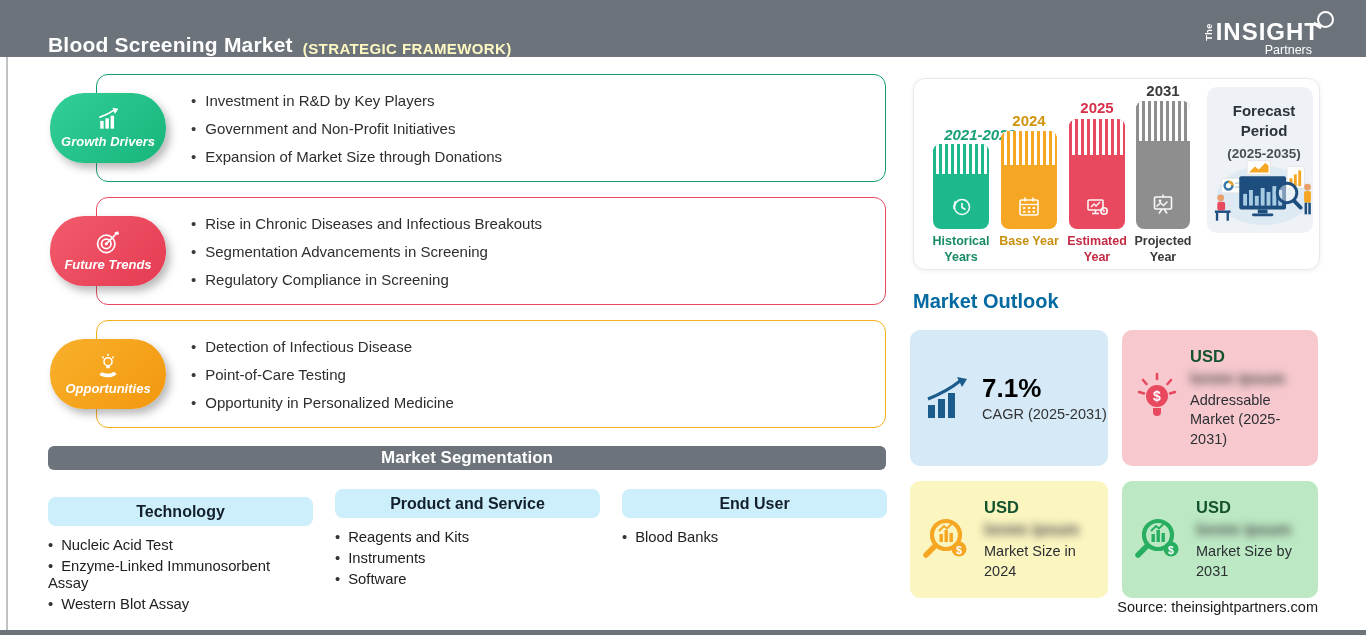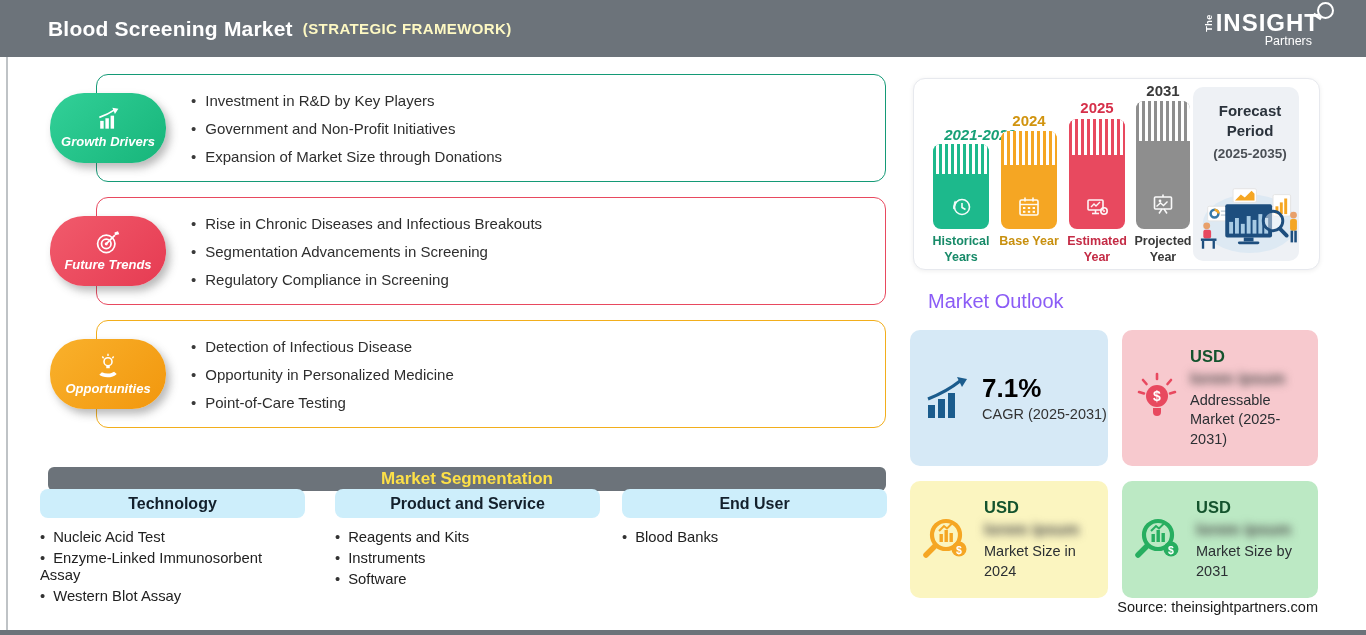--- a/index.html
+++ b/index.html
@@ -1,21 +1,21 @@
 <!DOCTYPE html>
 <html><head>
 <meta charset="utf-8">
 <style>
   html,body{margin:0;padding:0;background:#fff;}
   .page{position:relative;width:1366px;height:635px;background:#ffffff;overflow:hidden;
         font-family:"Liberation Sans",sans-serif;}
 
   
   .header{position:absolute;left:0;top:0;right:0;height:57px;background:#6c737a;
-          display:flex;align-items:center;padding:0 30px 0 48px;box-sizing:border-box;}
+          display:flex;align-items:flex-end;padding:0 30px 0 48px;box-sizing:border-box;}
   .header-title{color:#ffffff;font-size:21px;font-weight:bold;letter-spacing:.2px;}
   .header-subtitle{color:#fef9c3;font-size:15px;font-weight:700;margin-left:10px;letter-spacing:.4px;}
   .logo{margin-left:auto;position:relative;color:#fff;padding-right:16px;padding-top:2px;}
   .logo-the{position:absolute;left:-16px;top:9px;font-size:9px;font-weight:bold;transform:rotate(-90deg);letter-spacing:.5px;}
   .logo-insight{font-size:24px;font-weight:800;letter-spacing:1px;line-height:1;}
   .logo-partners{text-align:right;font-size:12.5px;font-weight:normal;margin-top:-1px;padding-right:8px;}
   .logo-lens{position:absolute;right:2px;top:-7px;width:13px;height:13px;border:2.5px solid #fff;border-radius:50%;}
   .logo-lens-handle{position:absolute;right:14px;top:6px;width:9px;height:2.5px;background:#fff;transform:rotate(33deg);}
 
   .left-edge{position:absolute;left:6px;top:57px;bottom:0;width:2px;background:#8b9197;opacity:.55;}
@@ -33,23 +33,23 @@
   .badge.gd-b{background:linear-gradient(135deg,#32d098,#17b57a);}
   .badge.ft-b{background:linear-gradient(135deg,#f15b6c,#e63b52);}
   .badge.op-b{background:linear-gradient(135deg,#f9b12c,#f2970d);}
   .badge-label{font-size:13px;font-weight:bold;white-space:nowrap;}
   .fw-list{margin:0 0 0 94px;padding:0;list-style:none;display:flex;flex-direction:column;gap:9px;}
   .fw-list li{font-size:15px;color:#2e2e2e;line-height:19px;}
   .fw-list li::before{content:"•";margin-right:9px;color:#3a3a3a;}
 
   
   .seg-bar{position:absolute;left:48px;top:446px;width:838px;height:24px;background:#6c737a;border-radius:6px;
-           color:#fde047;font-weight:bold;font-size:17px;display:flex;align-items:center;justify-content:center;margin-top:21px;}
+           color:#ffffff;font-weight:bold;font-size:17px;display:flex;align-items:center;justify-content:center;}
   .seg-col{position:absolute;top:489px;width:265px;}
-  .seg-col.c-1{left:40px;}.seg-col.c-2{left:335px;}.seg-col.c-3{left:622px;}
+  .seg-col.c-1{left:48px;margin-top:8px;}.seg-col.c-2{left:335px;}.seg-col.c-3{left:622px;}
   .seg-head{height:29px;background:#cdeefb;border-radius:8px;display:flex;align-items:center;justify-content:center;
             font-weight:bold;font-size:16px;color:#13202c;}
   .seg-items{margin:9px 0 0;padding:0;list-style:none;}
   .seg-items li{font-size:14.8px;color:#212121;padding:2px 0;line-height:17px;}
   .seg-items li::before{content:"•";margin-right:8px;color:#333;}
 
   
   .tl-card{position:absolute;left:913px;top:78px;width:405px;height:190px;background:#fff;
            border:1px solid #e7e9ee;border-radius:12px;box-shadow:0 1px 5px rgba(0,0,0,.07);}
   .bar{position:absolute;border-radius:8px;}
@@ -66,28 +66,28 @@
   .bar-year{position:absolute;text-align:center;font-weight:bold;font-size:15px;}
   .year-1{left:20px;width:92px;top:47px;color:#17a077;font-style:italic;}
   .year-2{left:80px;width:70px;top:33px;color:#d1940f;}
   .year-3{left:148px;width:70px;top:20px;color:#d6304a;}
   .year-4{left:215px;width:68px;top:3px;color:#3a3a3a;}
   .bar-label{position:absolute;top:155px;text-align:center;font-weight:bold;font-size:12.5px;line-height:1.25;}
   .lab-1{left:3px;width:88px;color:#178a68;}
   .lab-2{left:80px;width:70px;color:#c8900f;}
   .lab-3{left:148px;width:70px;color:#c42b45;}
   .lab-4{left:213px;width:72px;color:#3a3a3a;}
-  .forecast{position:absolute;right:20px;top:8px;width:106px;height:174px;background:#eef1f5;border-radius:10px;
+  .forecast{position:absolute;right:6px;top:8px;width:106px;height:146px;background:#eef1f5;border-radius:10px;
             text-align:center;padding-top:14px;box-sizing:border-box;padding-left:8px;}
   .forecast-title{font-size:15px;font-weight:bold;color:#2b333c;line-height:1.3;white-space:pre-line;}
   .forecast-range{font-size:13.5px;color:#4a4f55;margin-top:6px;font-weight:600;}
   .forecast-art{position:absolute;left:3px;right:3px;bottom:4px;height:78px;}
 
   
-  .outlook-title{position:absolute;left:913px;top:290px;font-size:20px;font-weight:normal;color:#8b5cf6;margin-left:15px;}
+  .outlook-title{position:absolute;left:913px;top:290px;font-size:20px;font-weight:bold;color:#0369a1;}
   .ol-card{position:absolute;border-radius:10px;box-sizing:border-box;display:flex;align-items:center;}
   .ol-c1{left:910px;top:330px;width:198px;height:136px;background:#d6e9f6;padding-left:14px;}
   .ol-c2{left:1122px;top:330px;width:196px;height:136px;background:#f7c9ce;padding-left:12px;}
   .ol-c3{left:910px;top:481px;width:198px;height:117px;background:#fbf5c0;padding-left:8px;}
   .ol-c4{left:1122px;top:481px;width:196px;height:117px;background:#bce9c4;padding-left:8px;}
   .ol-text{margin-left:10px;}
   .ol-value{font-size:26px;font-weight:bold;color:#000000;line-height:1.1;}
   .ol-sub{font-size:14.5px;color:#333;margin-top:3px;}
   .ol-currency{font-size:16.5px;font-weight:bold;color:#14532d;}
   .blurred{filter:blur(4px);font-weight:bold;color:#4a4a4a;font-size:16px;margin:4px 0 3px;}
@@ -157,22 +157,22 @@
         <line x1="9.5" y1="4" x2="11" y2="6" stroke="#fff" stroke-width="1.6"></line>
         <line x1="22.5" y1="4" x2="21" y2="6" stroke="#fff" stroke-width="1.6"></line>
         <circle cx="16" cy="10" r="4.6" fill="none" stroke="#fff" stroke-width="1.8"></circle>
         <rect x="14" y="14.5" width="4" height="3" fill="#fff"></rect>
         <path d="M6 25 c4 4 16 4 20 -1 l-3 -2.5 c-4.5 2.8 -9.5 2.8 -14 .5 z" fill="#fff"></path>
       </svg>
       <span class="badge-label">Opportunities</span>
     </div>
     <ul class="fw-list">
       <li>Detection of Infectious Disease</li>
+      <li>Point-of-Care Testing</li>
       <li>Opportunity in Personalized Medicine</li>
-      <li>Point-of-Care Testing</li>
     </ul>
   </div>
 
   <div class="seg-bar">
     <span>Market Segmentation</span>
   </div>
 
   <div class="seg-col c-1">
     <div class="seg-head">Technology</div>
     <ul class="seg-items">

